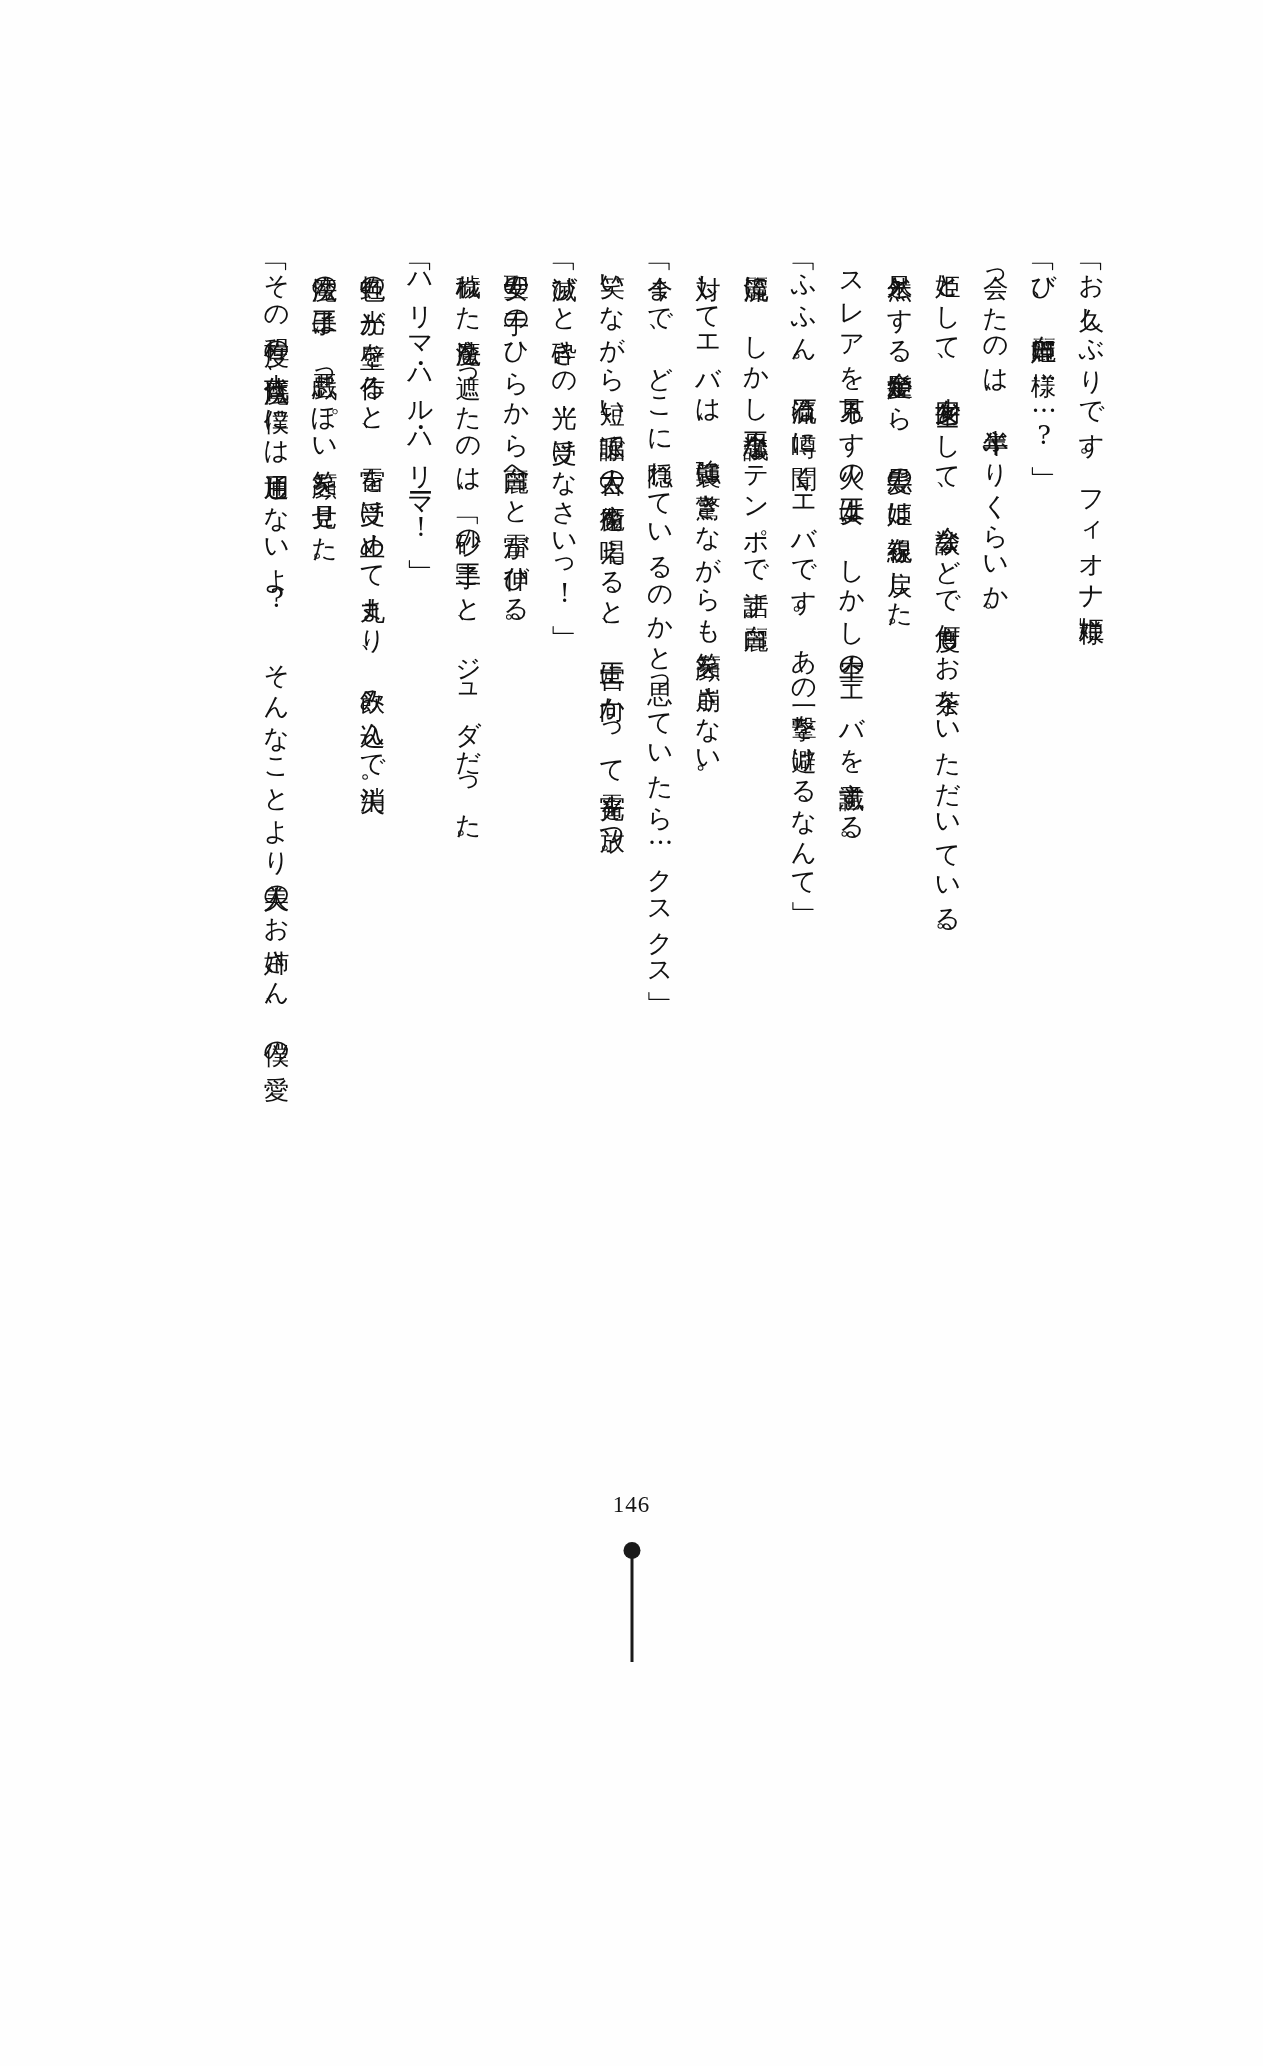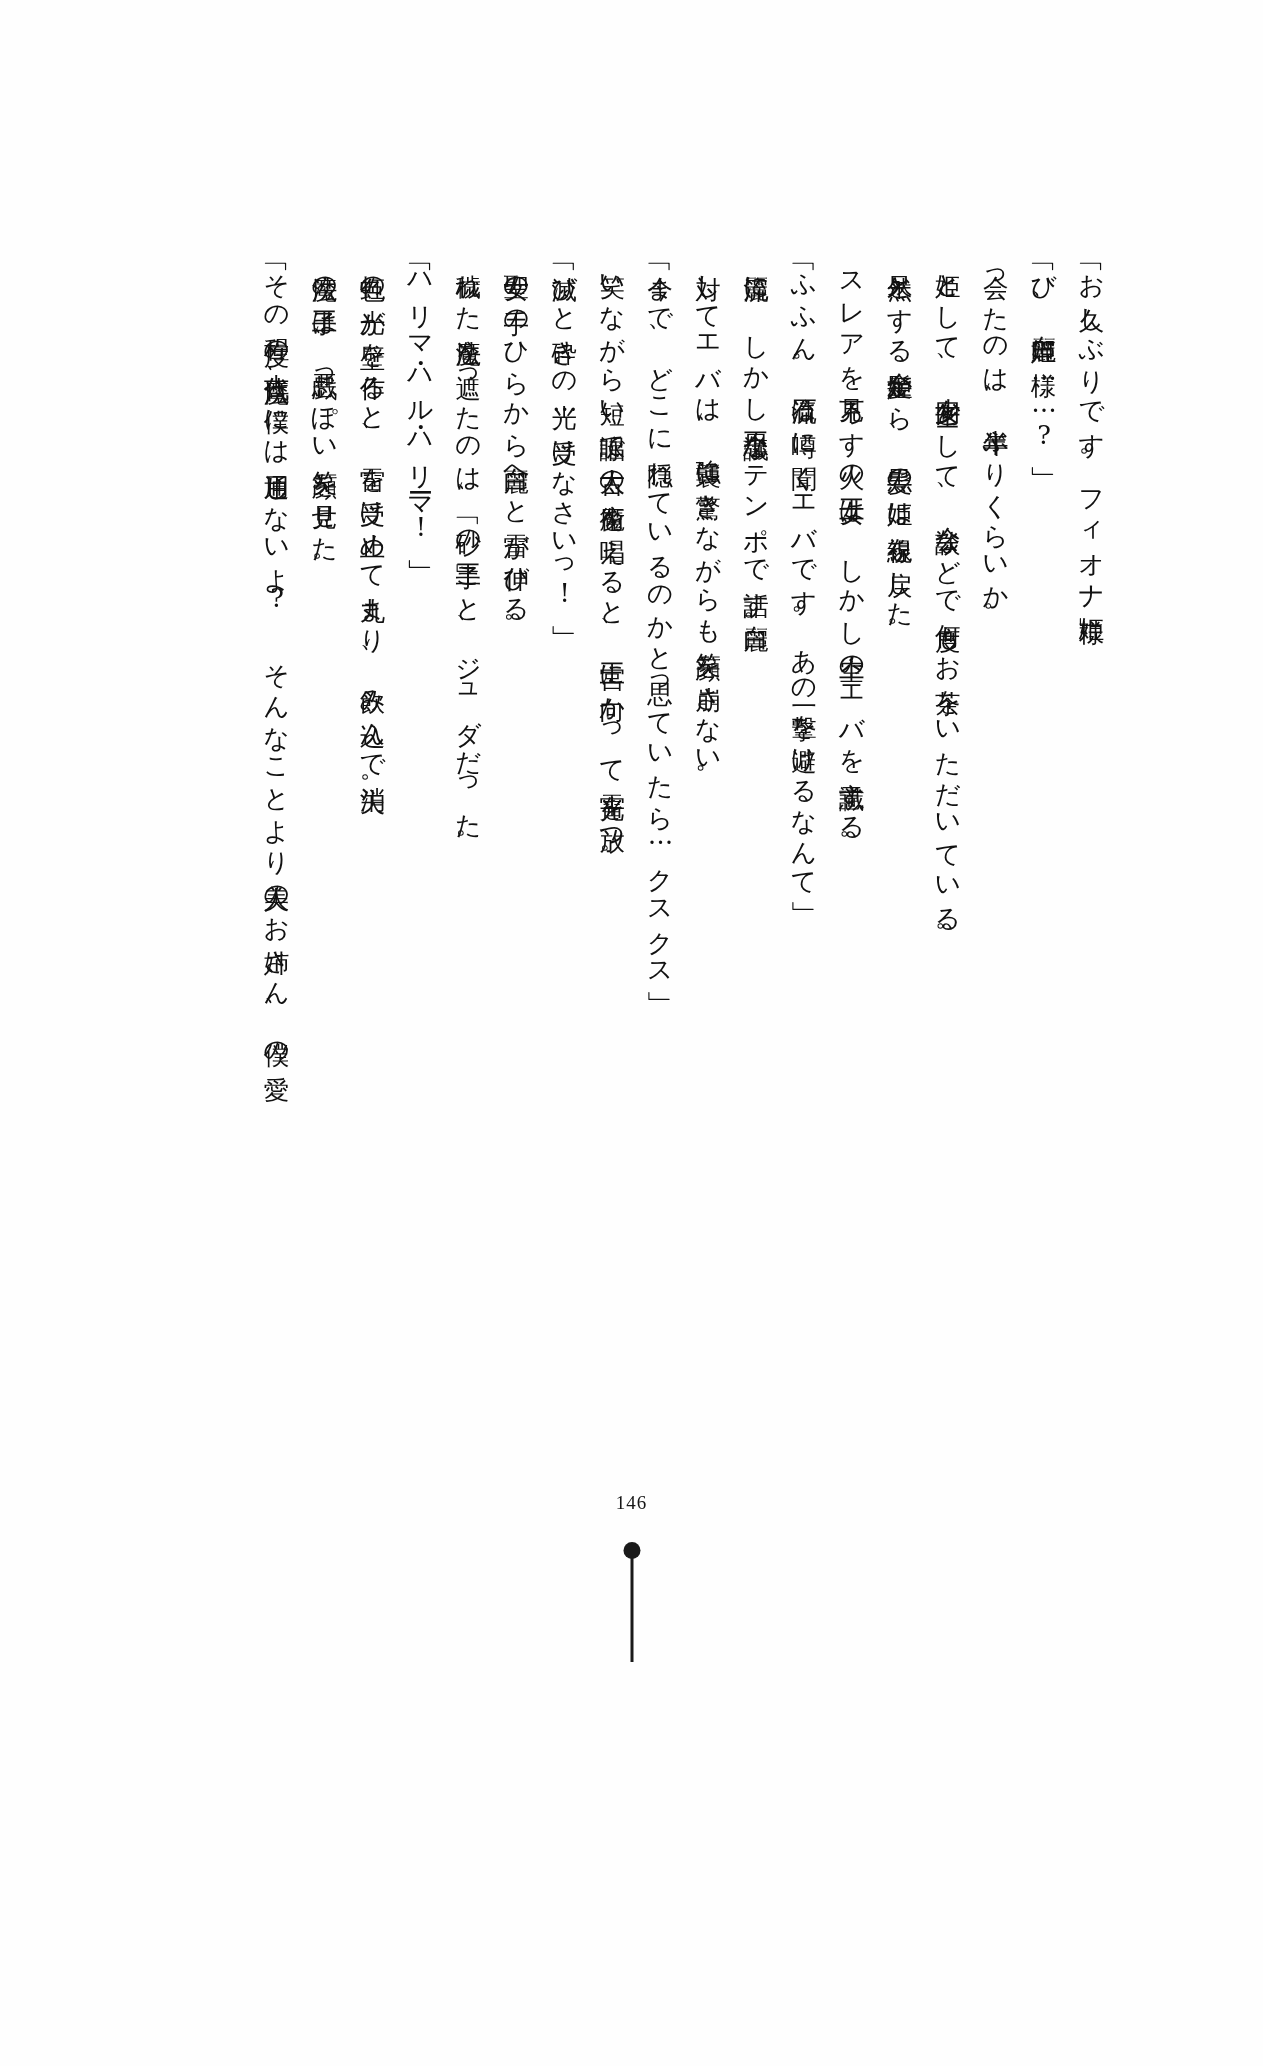--- a/index.html
+++ b/index.html
@@ -47,21 +47,21 @@
   }
 
   
   #page-number {
     position: absolute;
     left: 0;
     right: 0;
     top: 1492px;
     text-align: center;
     font-family: "Liberation Serif", "DejaVu Serif", serif;
-    font-size: 19px;
+    font-size: 23px;
     letter-spacing: 1px;
     color: #161616;
   }
 
   
   #bottom-mark {
     position: absolute;
     left: 50%;
     transform: translateX(-50%);
     top: 1542px;

